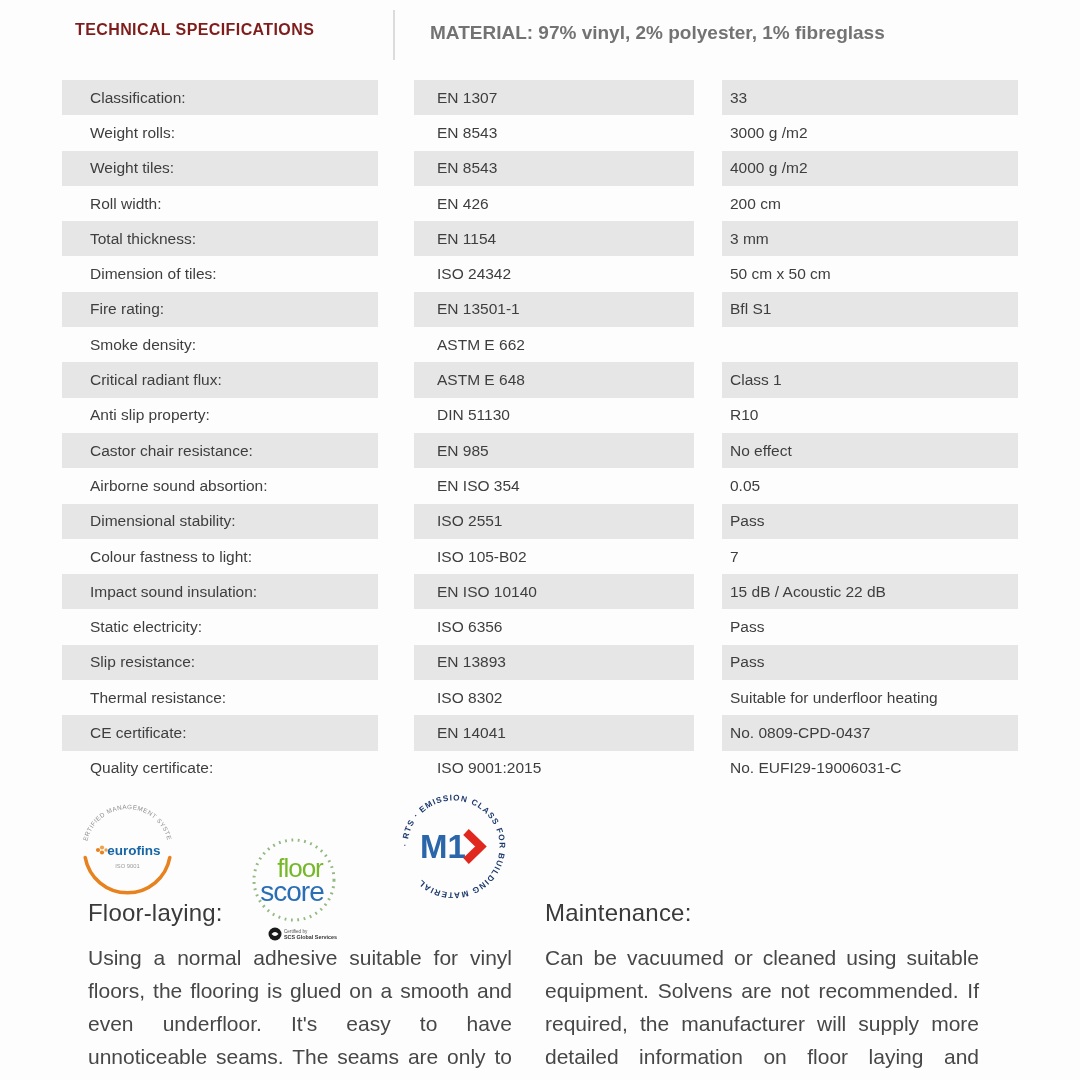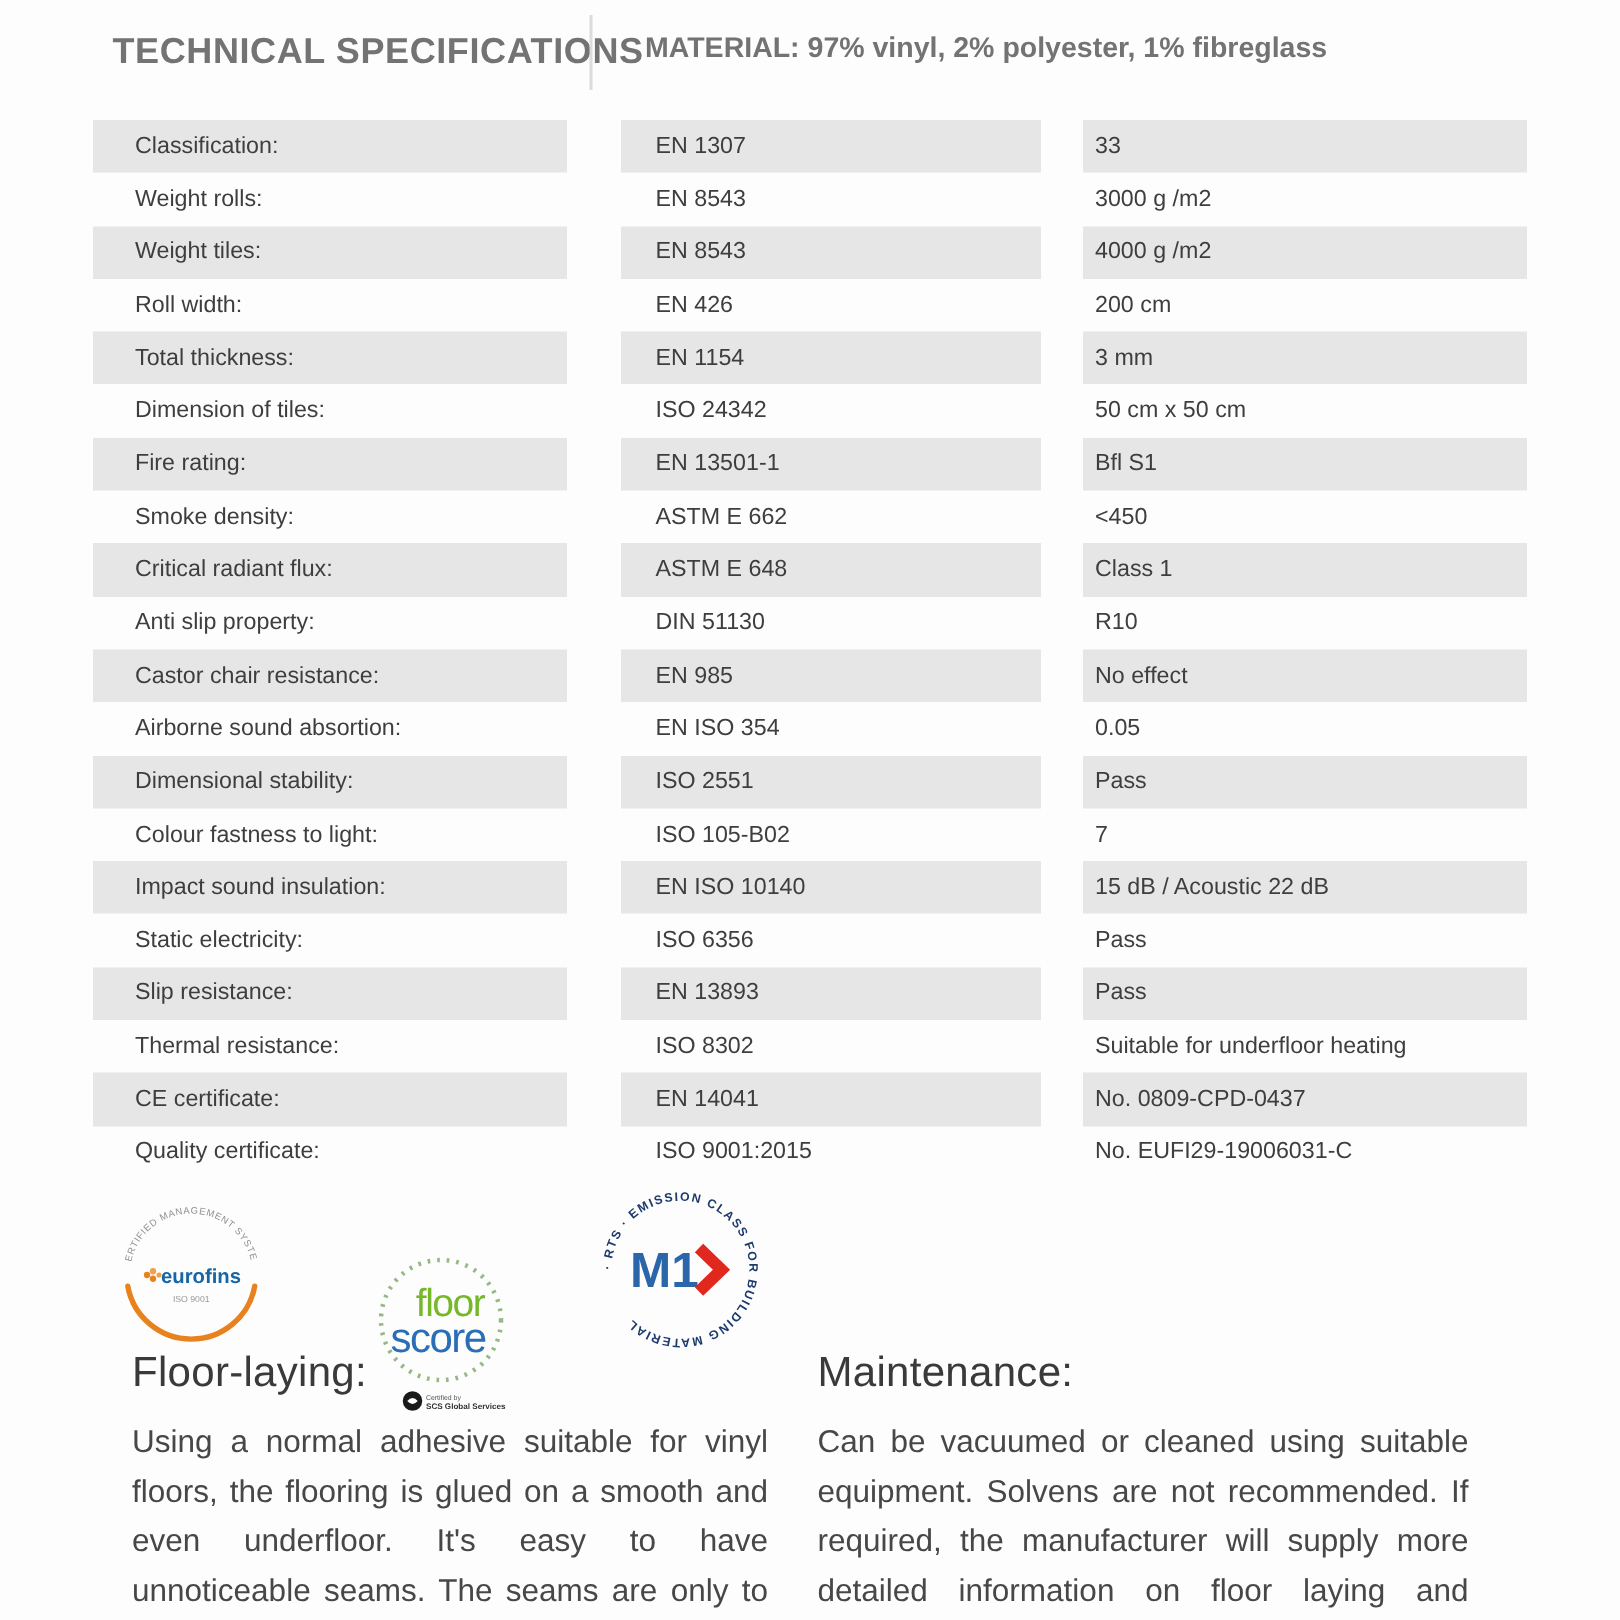--- a/index.html
+++ b/index.html
@@ -1,22 +1,22 @@
 <!DOCTYPE html>
 <html><head>
 <meta charset="utf-8">
 <style>
   * { margin:0; padding:0; box-sizing:border-box; }
   html,body { width:1080px; height:1080px; }
   body { font-family:"Liberation Sans", sans-serif; background:#fefefe; color:#3e3e3e; }
   .page { position:relative; width:1080px; height:1080px; background:#fdfdfd; overflow:hidden; }
 
   
-  .h-title { position:absolute; left:75px; top:21px; font-size:24px; font-weight:700;
-             letter-spacing:.4px; color:#737373; }
+  .h-title { position:absolute; left:75px; top:21px; font-size:16px; font-weight:700;
+             letter-spacing:.4px; color:#7f1d1d; }
   .h-divider { position:absolute; left:393px; top:10px; width:2px; height:50px; background:#dcdcdc; }
   .h-material { position:absolute; left:430px; top:22px; font-size:19px; font-weight:700; color:#737373; }
 
   
   .table { position:absolute; left:62px; top:80px; width:956px; }
   .row { display:flex; height:35.3px;gap:18px; }
   .cell { display:flex; align-items:center; font-size:15.5px; color:#3e3e3e; }
   .c1 { width:316px; padding-left:28px; margin-right:18px; }
   .c2 { width:280px; padding-left:23px;  margin-right:10px; }
   .c3 { flex:1; padding-left:8px; }
@@ -26,21 +26,21 @@
   .logo { position:absolute; }
   .logo svg { display:block; }
   .lg-eurofins { left:80px;  top:798px; }
   .lg-floorscore { left:237px; top:832px; }
   .lg-m1 { left:396px; top:789px; }
 
   
   .sec { position:absolute; top:899px; }
   .sec-left  { left:88px;  width:424px; }
   .sec-right { left:545px; width:434px; }
-  .sec h2 { font-size:28px; font-weight:400; color:#3a3a3a; margin-bottom:15px; letter-spacing:.2px; }
+  .sec h2 { font-size:24px; font-weight:400; color:#3a3a3a; margin-bottom:15px; letter-spacing:.2px; }
   .sec p  { font-size:21px; line-height:1.57; text-align:justify; color:#474747; }
 </style>
 </head>
 <body>
 
 <div class="page">
 
   <div class="h-title">TECHNICAL SPECIFICATIONS</div>
   <div class="h-divider"></div>
   <div class="h-material">MATERIAL: 97% vinyl, 2% polyester, 1% fibreglass</div>
@@ -84,21 +84,20 @@
 
     <div class="row stripe">
       <div class="cell c1">Fire rating:</div>
       <div class="cell c2">EN 13501-1</div>
       <div class="cell c3">Bfl S1</div>
     </div>
 
     <div class="row">
       <div class="cell c1">Smoke density:</div>
       <div class="cell c2">ASTM E 662</div>
-      <div class="cell c3">&lt;450</div>
     </div>
 
     <div class="row stripe">
       <div class="cell c1">Critical radiant flux:</div>
       <div class="cell c2">ASTM E 648</div>
       <div class="cell c3">Class 1</div>
     </div>
 
     <div class="row">
       <div class="cell c1">Anti slip property:</div>

